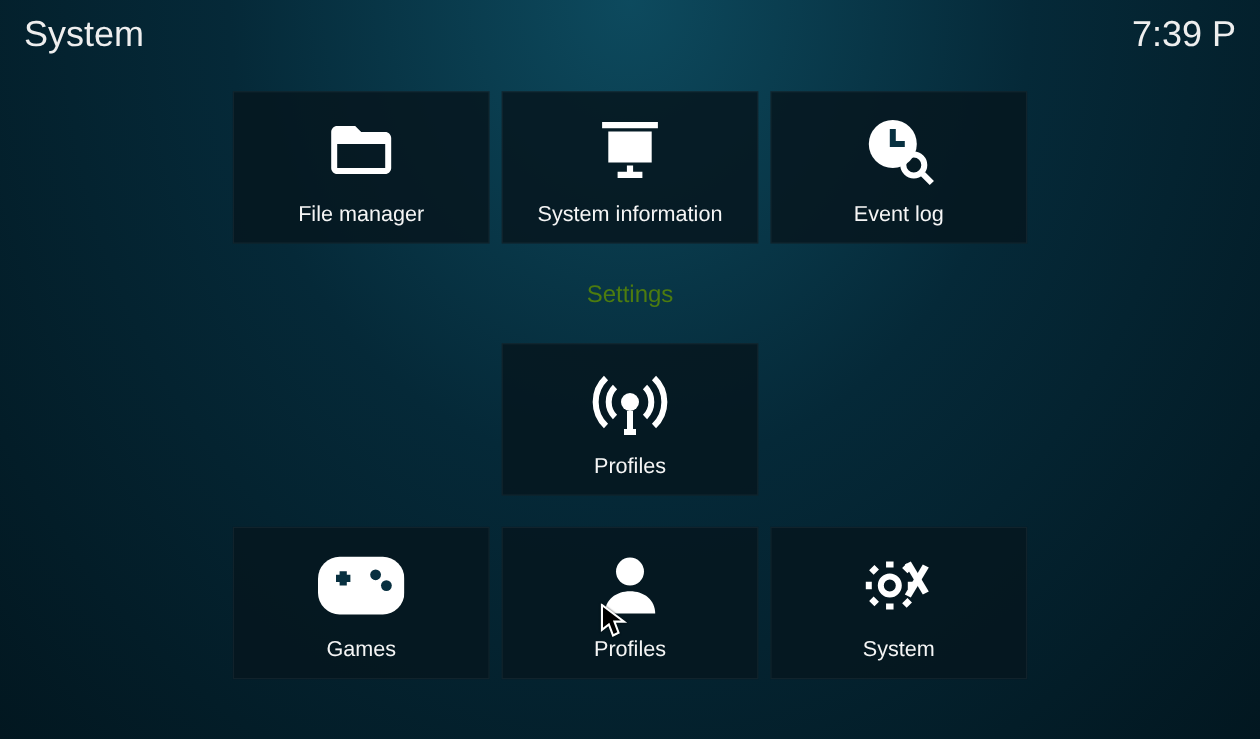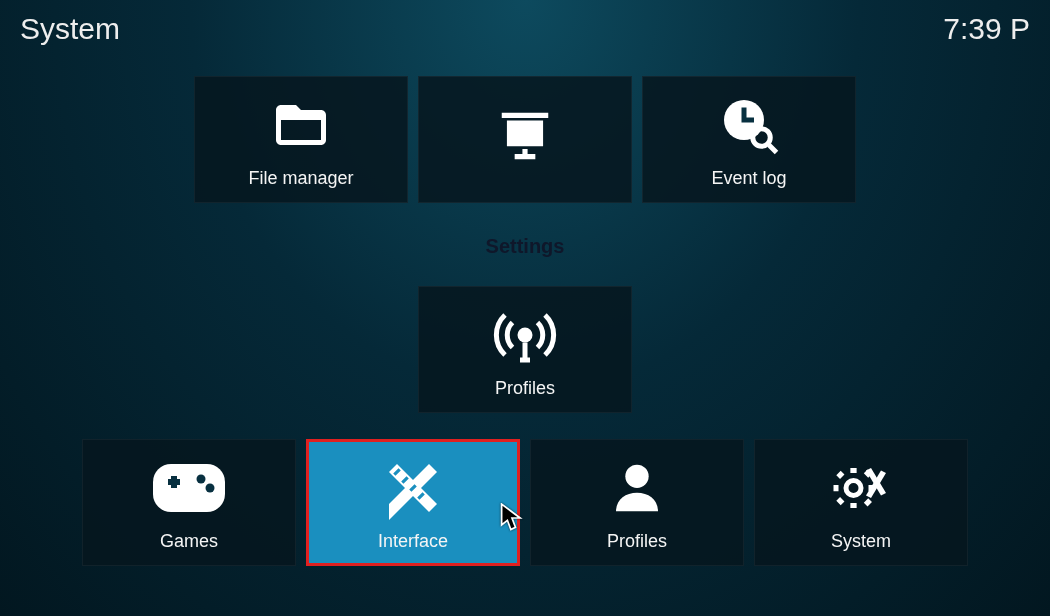--- a/index.html
+++ b/index.html
@@ -56,22 +56,22 @@
       margin-bottom: 8px;
     }
     .tile .icon svg { fill: #fff; }
     .tile .label {
       font-size: 18px;
       font-weight: 300;
       color: #f5f5f5;
     }
     .section-label {
       font-size: 20px;
-      font-weight: 700;
-      color: #0f172a;
+      font-weight: 400;
+      color: #4d7c0f;
       margin: 6px 0 2px 0;
     }
     .cursor {
       position: absolute;
       left: 500px;
       top: 503px;
       z-index: 100;
     }
     .cursor svg {
       filter: drop-shadow(0 0 1px rgba(0,0,0,0.7));
@@ -100,20 +100,21 @@
 
 
     <div class="tile">
       <span class="icon">
         <svg width="62" height="62" viewBox="0 0 24 24">
             <path d="M3 3h18v2H3z M5 6h14v10H5z M11 17h2v2h3v2H8v-2h3v-2z M9 19l-3 3 M15 19l3 3"></path>
             <circle cx="10" cy="10" r="2.5"></circle>
             <path d="M13 8l4 4M13 12l4-4" stroke="#fff" stroke-width="1"></path>
           </svg>
       </span>
+      <span class="label">System information</span>
     </div>
 
     <div class="tile">
       <span class="icon">
         <svg width="64" height="60" viewBox="0 0 24 24">
             <circle cx="10" cy="10" r="8"></circle>
             <path d="M10 5v5h4" stroke="#083040" stroke-width="2" fill="none"></path>
             <circle cx="17" cy="17" r="3.5" fill="none" stroke="#fff" stroke-width="2"></circle>
             <path d="M20 20l3 3" stroke="#fff" stroke-width="2"></path>
           </svg>
@@ -150,30 +151,20 @@
         <svg width="72" height="52" viewBox="0 0 24 16">
             <path d="M6 0h12a6 6 0 0 1 6 6v4a6 6 0 0 1-6 6H6a6 6 0 0 1-6-6V6a6 6 0 0 1 6-6z"></path>
             <path d="M5 6h4M7 4v4" stroke="#083040" stroke-width="2"></path>
             <circle cx="16" cy="5" r="1.5" fill="#083040"></circle>
             <circle cx="19" cy="8" r="1.5" fill="#083040"></circle>
           </svg>
       </span>
       <span class="label">Games</span>
     </div>
 
-    <div class="tile selected">
-      <span class="icon">
-        <svg width="68" height="64" viewBox="0 0 24 24">
-            <path d="M3 18L18 3l3 3L6 21l-3 3v-3l0-3z" fill="#fff"></path>
-            <path d="M6 3l15 15-3 3L3 6z" fill="#fff"></path>
-            <path d="M5 7l2-2M8 10l2-2M11 13l2-2M14 16l2-2" stroke="#1a8fbf" stroke-width="1.2"></path>
-          </svg>
-      </span>
-      <span class="label">Interface</span>
-    </div>
 
     <div class="tile">
       <span class="icon">
         <svg width="56" height="60" viewBox="0 0 24 24">
             <circle cx="12" cy="7" r="5"></circle>
             <path d="M3 22c0-5 4-8 9-8s9 3 9 8z"></path>
           </svg>
       </span>
       <span class="label">Profiles</span>
     </div>

